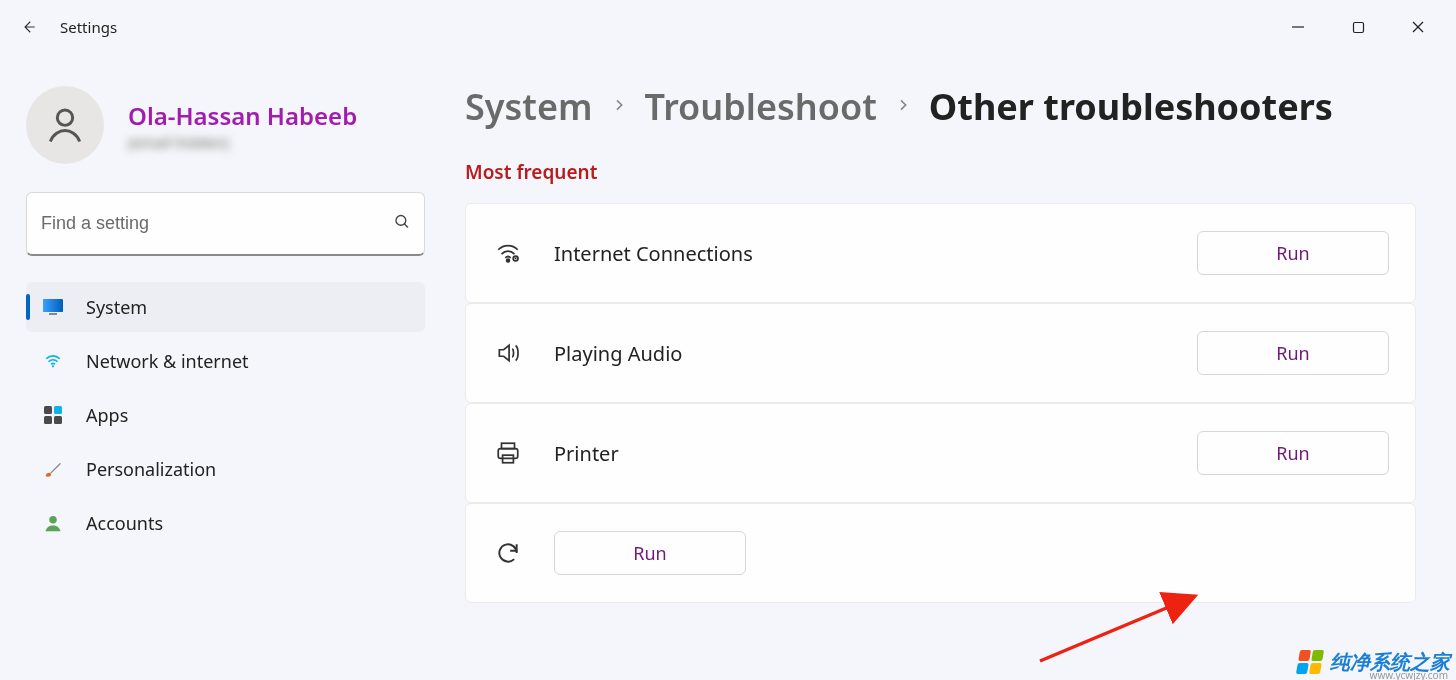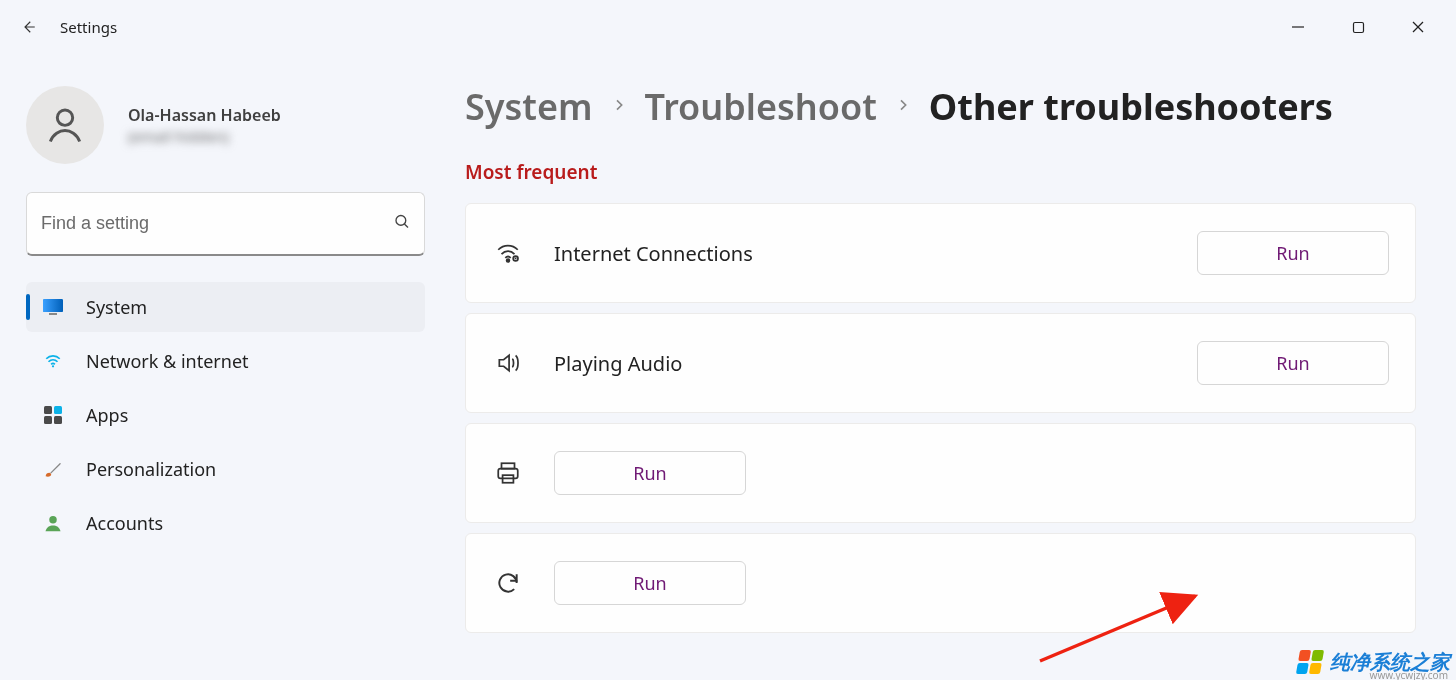--- a/index.html
+++ b/index.html
@@ -13,21 +13,21 @@
   .window-controls { margin-left: auto; display: flex; gap: 0; }
   .winctl { width: 60px; height: 40px; display: flex; align-items: center; justify-content: center; color:#222; }
   .winctl svg { display:block; }
 
   .body { flex: 1; display: flex; background: #f4f6fb; overflow:hidden; }
 
   
   .sidebar { width: 445px; padding: 24px 20px 0 26px; display: flex; flex-direction: column; background:#f4f6fb; }
   .profile { display: flex; align-items: center; gap: 24px; margin-bottom: 28px; padding-top:8px; }
   .avatar { width: 78px; height: 78px; border-radius: 50%; background: #e7e6e5; display:flex; align-items:center; justify-content:center; color:#555;}
-  .profile-info .name { font-size: 16px; font-weight: 600; color: #404040; }
+  .profile-info .name { font-size: 24px; font-weight: 600; color: #a21caf; }
   .profile-info .email { font-size: 15px; color: #666; filter: blur(4px); user-select:none;}
 
   .search-wrap { position: relative; margin-bottom: 26px; }
   .search-input { width: 100%; height: 64px; border: 1px solid #d9d9d9; border-bottom: 2px solid #8a8a8a; border-radius: 6px; padding: 0 46px 0 14px; font-size: 18px; background: #fefefe; color:#8b5cf6;}
   .search-input::placeholder{color:#6b6b6b;}
   .search-icon-wrap { position: absolute; right: 14px; top: 50%; transform: translateY(-50%); color:#444; }
 
   .nav { display: flex; flex-direction: column; gap: 4px; }
   .nav-item { height: 50px; display: flex; align-items: center; gap: 22px; padding: 0 16px; border-radius: 6px; font-size: 18px; color: #222; position: relative; }
   .nav-item.active { background: #eceef3; }
@@ -36,21 +36,21 @@
 
   
   .main { flex: 1; padding: 28px 40px 0 20px; background:#f4f6fb; overflow:hidden; }
   .breadcrumb { display: flex; align-items: center; gap: 18px; margin-bottom: 28px; flex-wrap:nowrap; }
   .crumb-link { font-size: 36px; font-weight: 600; color: #6a6a6a; white-space:nowrap; }
   .crumb-sep { color: #8a8a8a; }
   .crumb-current { font-size: 36px; font-weight: 700; color: #222; white-space:nowrap; }
 
   .section-title { font-size: 19px; font-weight: 600; color: #b91c1c; margin-bottom: 18px; }
 
-  .cards { display: flex; flex-direction: column; gap: 10px; }
+  .cards { display: flex; flex-direction: column; }
   .card { background: #fefefe; border: 1px solid #ecebea; border-radius: 6px; height: 100px; display: flex; align-items: center; padding: 0 26px; gap: 30px; }
   .card-icon { width: 32px; height: 32px; display:flex; align-items:center; justify-content:center; color:#333; }
   .card-label { font-size: 20px; color: #222; flex:1; }
   .run-btn { width: 192px; height: 44px; background: #fefefe; border: 1px solid #d6d6d6; border-radius: 6px; font-size: 18px; color: #701a75; display:flex; align-items:center; justify-content:center; }
 
   
   .arrow-annot { position:absolute; left: 1035px; top: 586px; pointer-events:none; }
 
   
   .watermark { position:absolute; right:6px; bottom:4px; display:flex; align-items:center; gap:8px; font-weight:700; font-style:italic; }
@@ -226,20 +226,21 @@
         </div>
 
         <div class="card">
           <span class="card-icon">
             <svg width="30" height="26" viewBox="0 0 24 24" fill="none" stroke="#333" stroke-width="1.6">
                 <rect x="6" y="3" width="12" height="5"></rect>
                 <rect x="3" y="8" width="18" height="9" rx="2"></rect>
                 <rect x="7" y="14" width="10" height="7"></rect>
               </svg>
           </span>
+          <span class="card-label">Printer</span>
           <div class="run-btn">Run</div>
         </div>
 
         <div class="card">
           <span class="card-icon">
             <svg width="30" height="26" viewBox="0 0 24 24" fill="none" stroke="#333" stroke-width="1.8">
                 <path d="M20 12a8 8 0 10-2.3 5.6"></path>
                 <path d="M20 4v6h-6"></path>
               </svg>
           </span>

